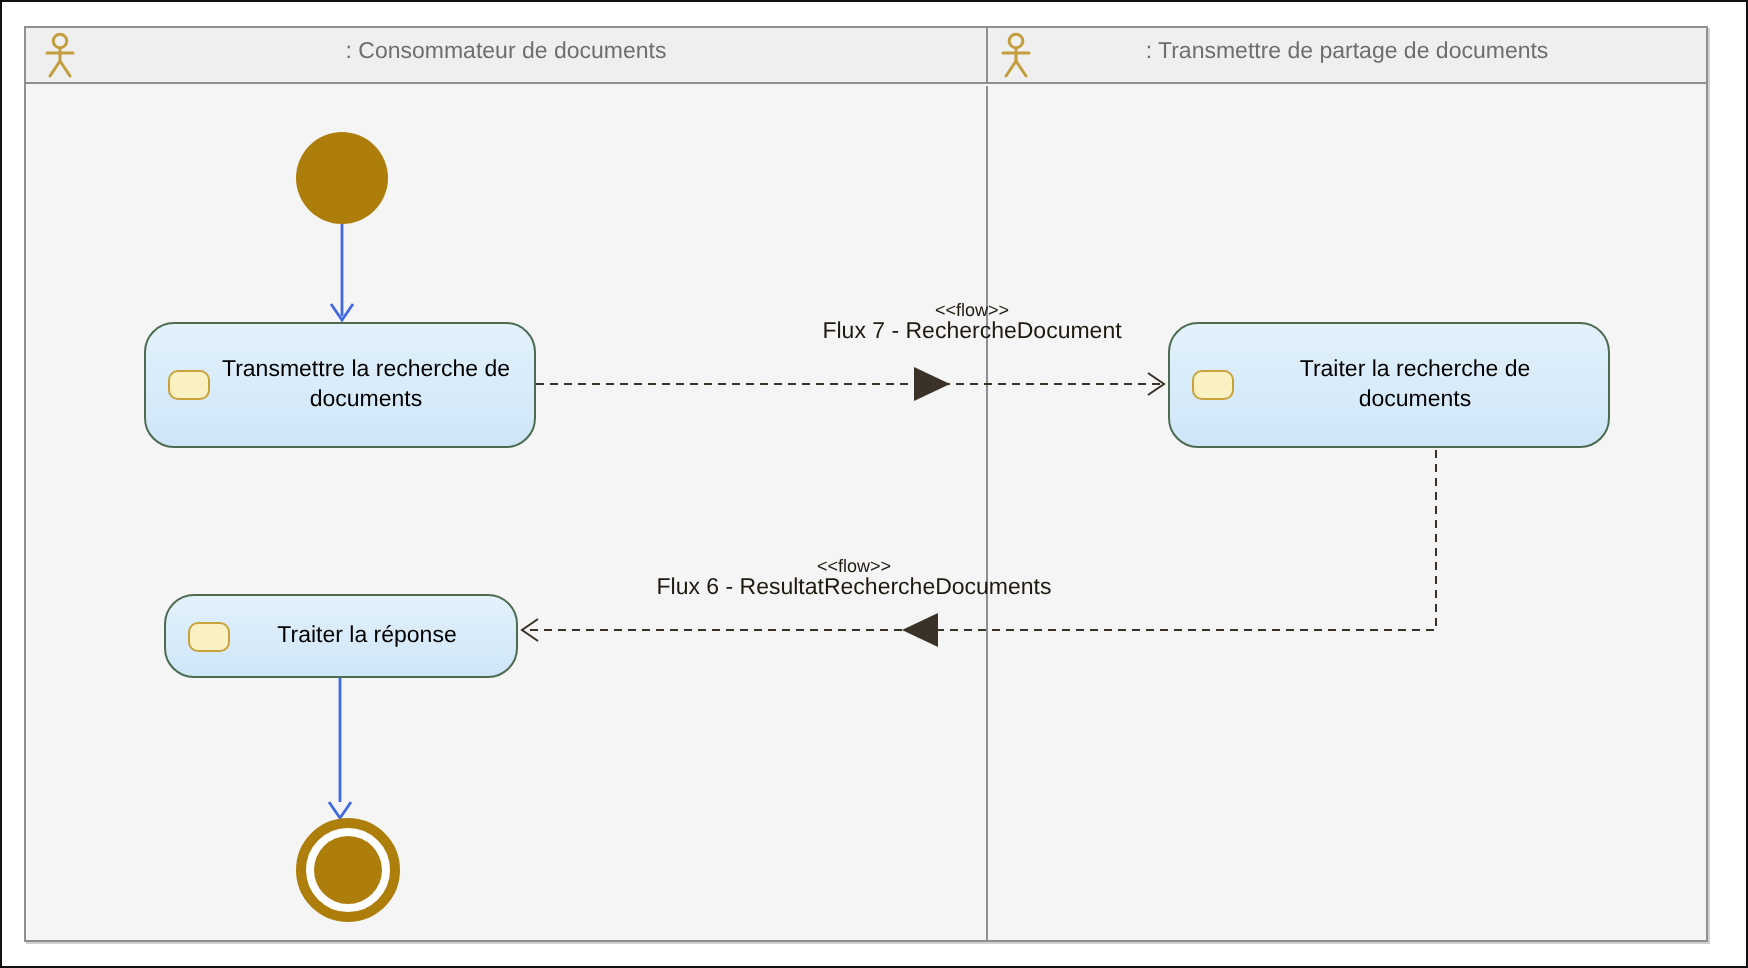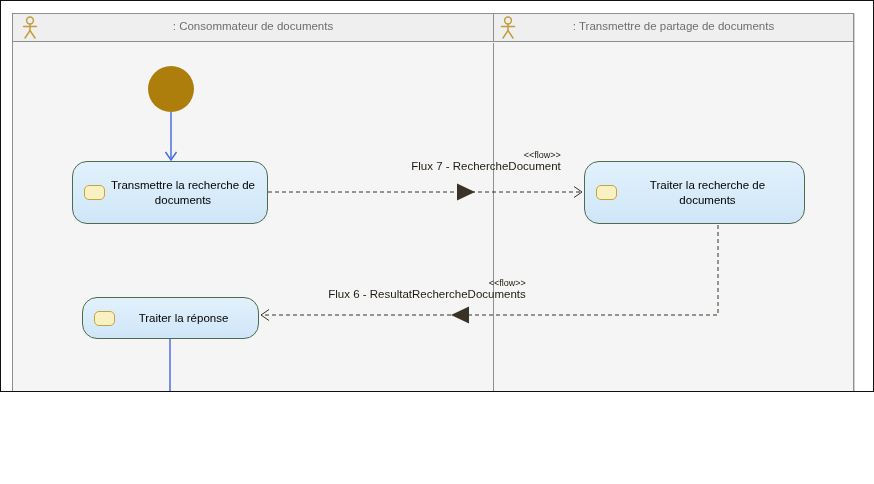--- a/index.html
+++ b/index.html
@@ -16,21 +16,21 @@
     --header-text:#6E6E6E;
     --flow-text:#1F1A10;
   }
   *{margin:0;padding:0;box-sizing:border-box;}
   body{
     font-family:"Liberation Sans", sans-serif;
     background:#ffffff;
   }
   .screen{
     position:relative;
-    width:874px;height:392px;
+    width:874px;height:484px;
     background:#ffffff;
     border:1px solid #111111;
     overflow:hidden;
   }
   .frame{
     position:absolute;left:11px;top:12px;width:842px;height:458px;
     border:1px solid var(--frame-border);
     background:var(--lane-body-bg);
     box-shadow:1px 1px 0 rgba(0,0,0,0.18);
   }
@@ -89,21 +89,21 @@
     background:var(--icon-fill);
   }
   .activity .act-label{
     flex:1 1 auto;text-align:center;line-height:1.3;
     padding:0 10px 0 4px;
   }
   .activity-1{left:59px;top:147px;width:196px;height:63px;}
   .activity-2{left:571px;top:147px;width:221px;height:63px;}
   .activity-3{left:69px;top:283px;width:177px;height:42px;}
 
-  .flow-label-group{position:absolute;transform:translateX(-50%);text-align:right;white-space:nowrap;color:var(--flow-text);}
+  .flow-label-group{position:absolute;transform:translateX(-50%);text-align:center;white-space:nowrap;color:var(--flow-text);}
   .flow-stereo{font-size:9px;display:block;}
   .flow-name{font-size:11.5px;display:block;}
   .flow1-labels{left:473px;top:136px;}
   .flow2-labels{left:414px;top:264px;}
 </style>
 </head>
 <body>
 
 <div class="screen">
   <div class="frame">

